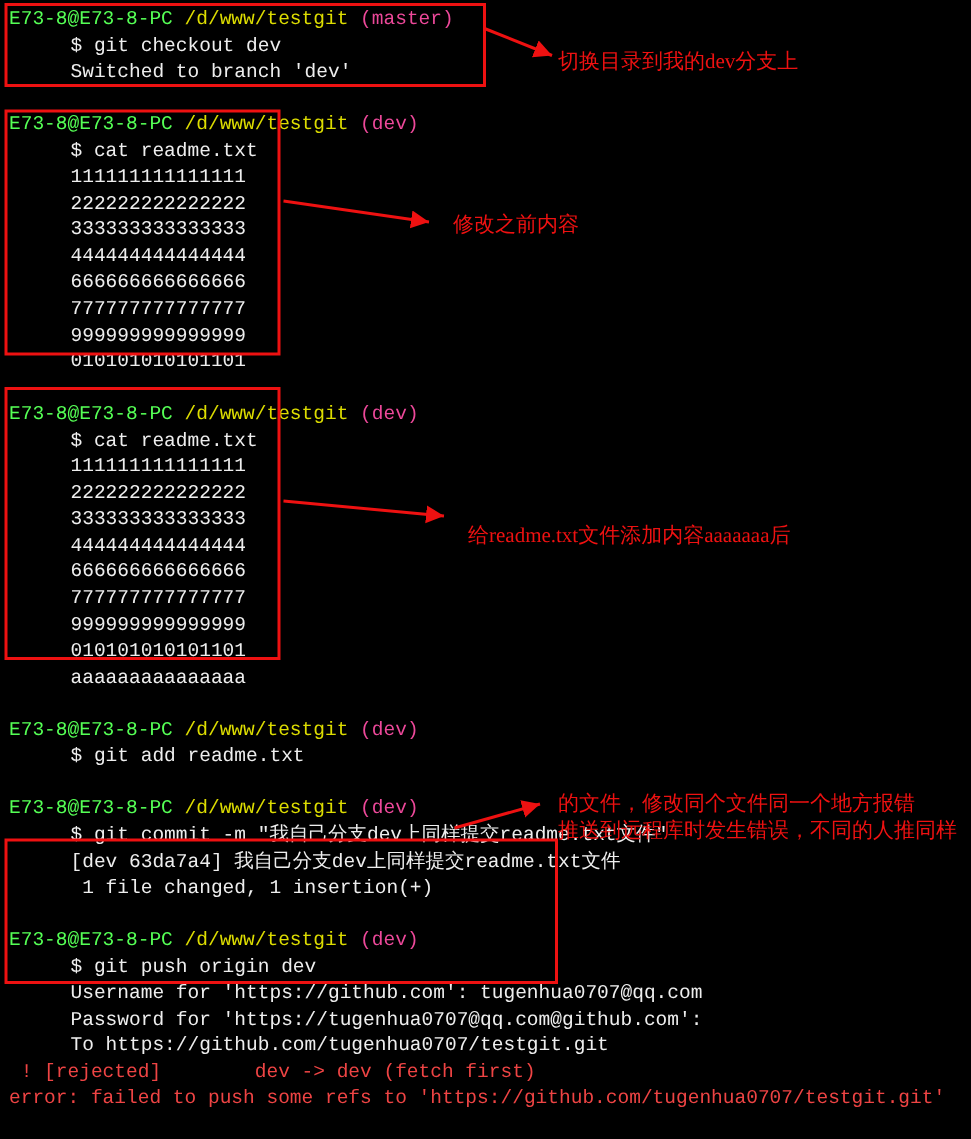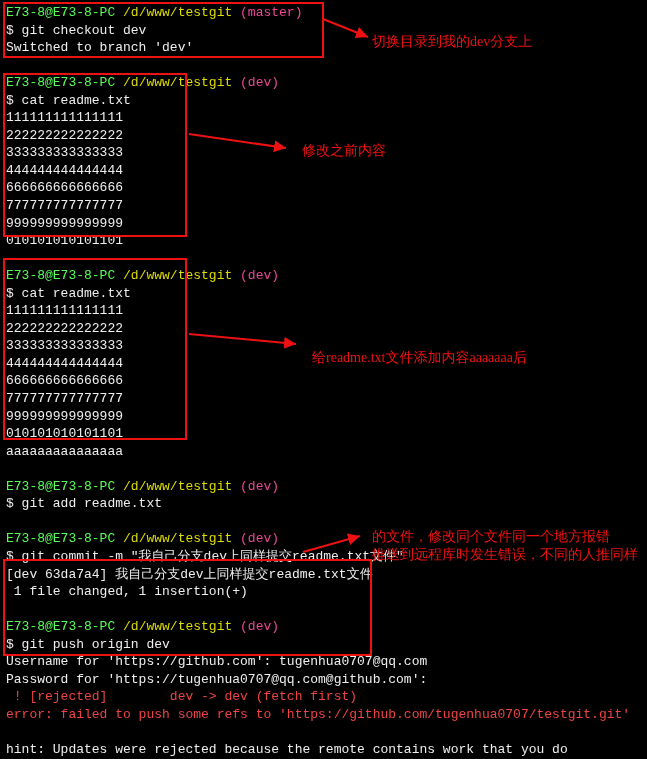--- a/index.html
+++ b/index.html
@@ -15,21 +15,21 @@
     overflow: hidden;
   }
   .terminal {
     padding: 4px 6px;
     color: #ccc;
   }
   .line { white-space: pre; }
   .prompt-user { color: #5f5; }
   .prompt-path { color: #dd0; }
   .prompt-branch { color: #ec4899; text-align: right; }
-  .white { color: #eee; }
+  .white { color: #eee; padding-left: 41px; }
   .red { color: #e44; }
   .box {
     position: absolute;
     border: 2px solid #e11;
     pointer-events: none;
   }
   .annot {
     position: absolute;
     color: #e11;
     font-family: Liberation Serif, serif;
@@ -84,20 +84,21 @@
   <div class="line"><span class="prompt-user">E73-8@E73-8-PC </span><span class="prompt-path">/d/www/testgit </span><span class="prompt-branch">(dev)</span></div>
   <div class="line white">$ git commit -m "我自己分支dev上同样提交readme.txt文件"</div>
   <div class="line white">[dev 63da7a4] 我自己分支dev上同样提交readme.txt文件</div>
   <div class="line white"> 1 file changed, 1 insertion(+)</div>
   <div class="line">&nbsp;</div>
 
   <div class="line"><span class="prompt-user">E73-8@E73-8-PC </span><span class="prompt-path">/d/www/testgit </span><span class="prompt-branch">(dev)</span></div>
   <div class="line white">$ git push origin dev</div>
   <div class="line white">Username for 'https://github.com': tugenhua0707@qq.com</div>
   <div class="line white">Password for 'https://tugenhua0707@qq.com@github.com':</div>
+  <div class="line white">To https://github.com/tugenhua0707/testgit.git</div>
   <div class="line red"> ! [rejected]        dev -&gt; dev (fetch first)</div>
   <div class="line red">error: failed to push some refs to 'https://github.com/tugenhua0707/testgit.git'</div>
   <div class="line">&nbsp;</div>
 
   <div class="line white">hint: Updates were rejected because the remote contains work that you do</div>
 
 </div>
 
 <div class="box" style="left:3px; top:2px; width:317px; height:52px;"></div>
 <div class="box" style="left:3px; top:73px; width:180px; height:160px;"></div>

